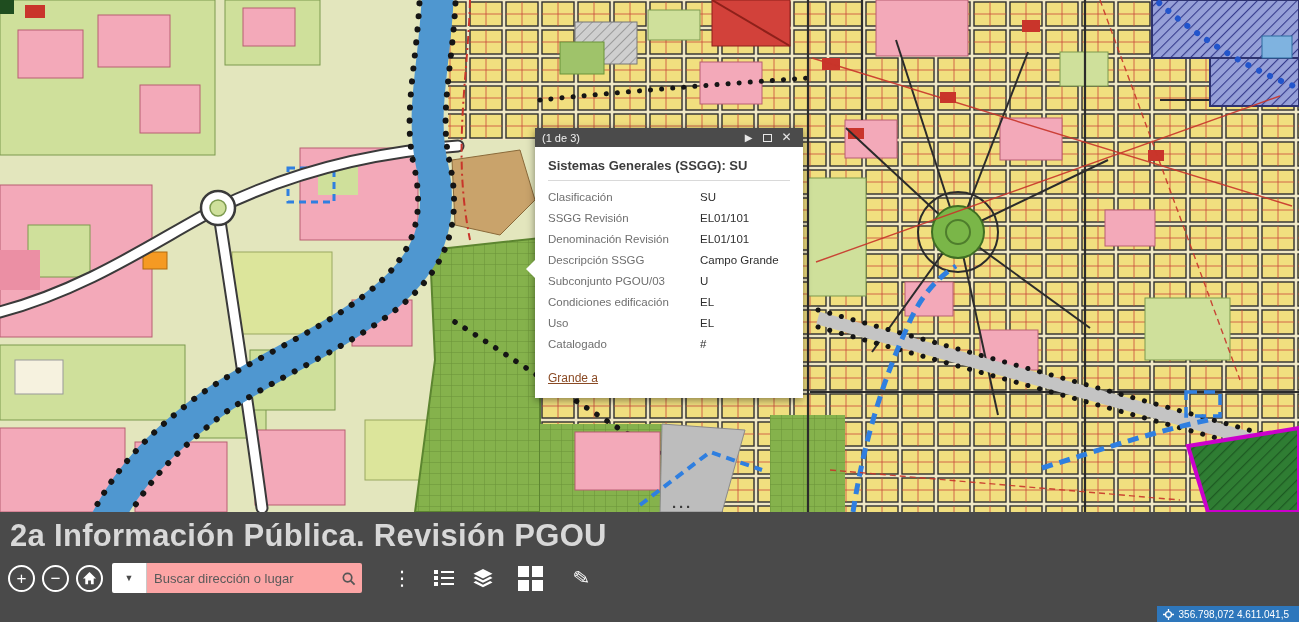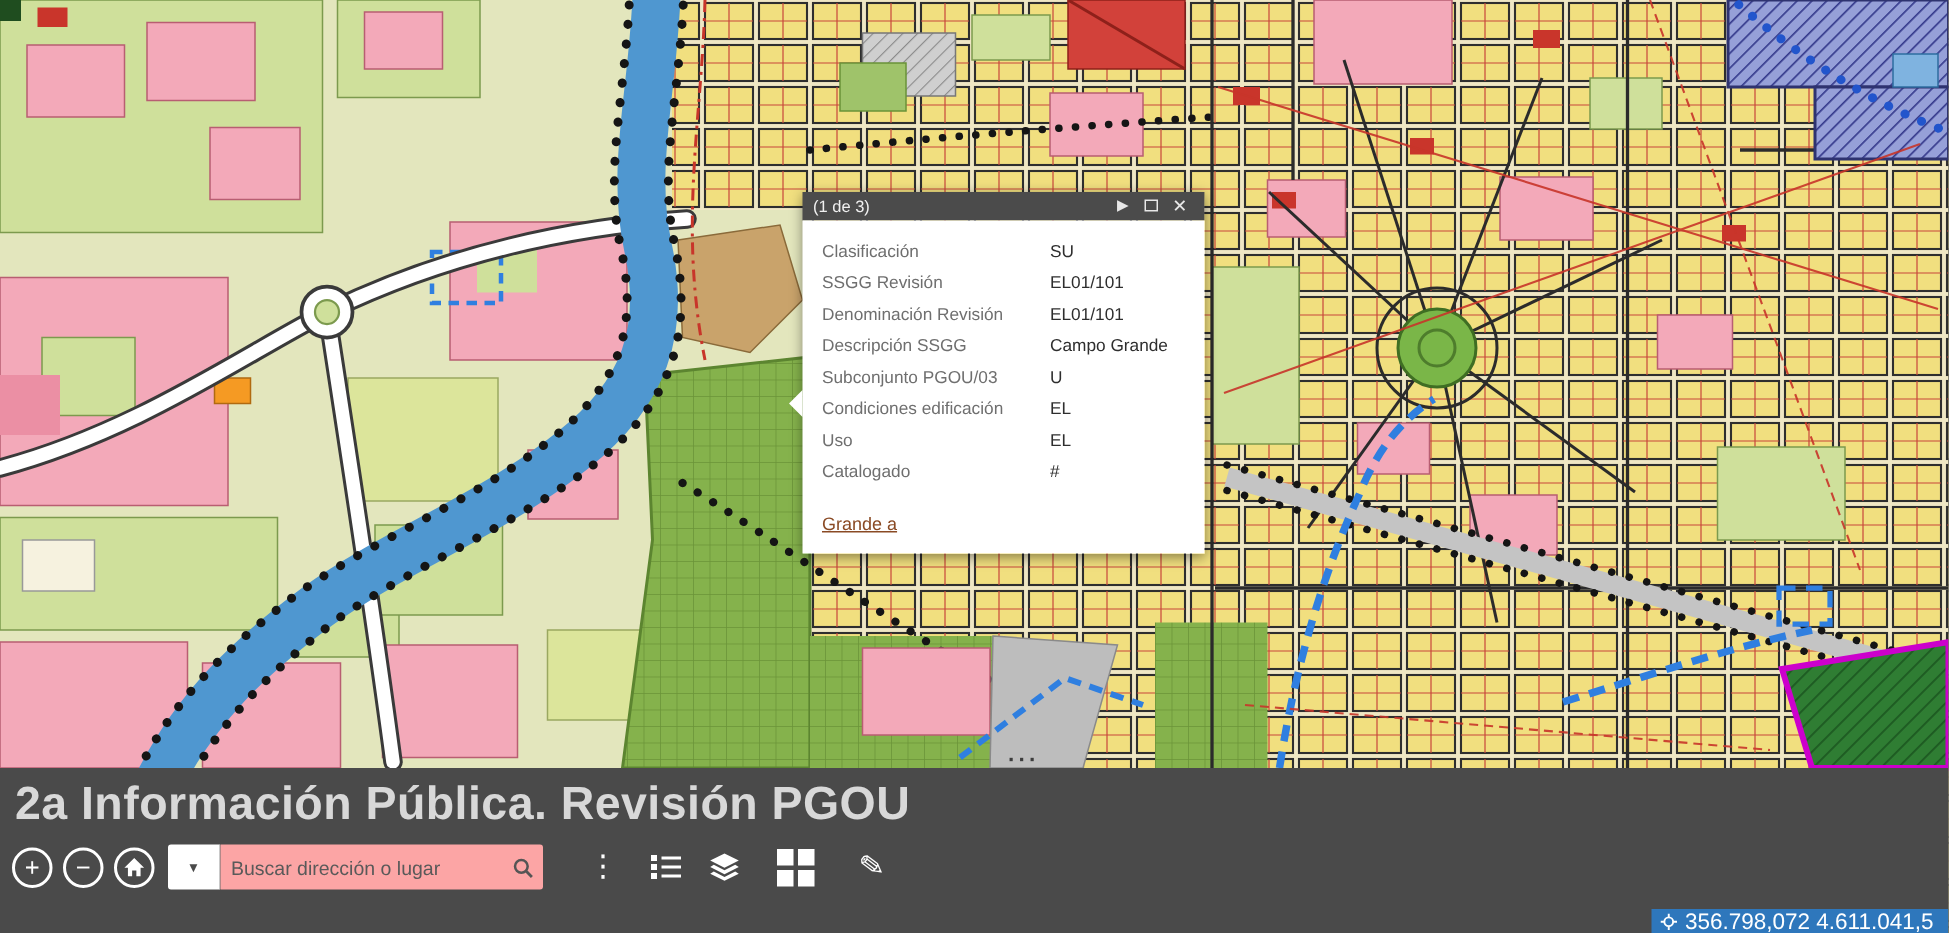--- a/index.html
+++ b/index.html
@@ -37,21 +37,21 @@
   .searchbox input{flex:1;border:0;outline:0;font-size:13px;color:#444;padding:0 7px;font-family:"Liberation Sans",sans-serif;background:transparent;min-width:0}
   .searchbox input::placeholder{color:#595959;opacity:1}
   .mag{width:28px;display:flex;align-items:center;justify-content:center;cursor:pointer;flex:none}
   .kebab{color:#fff;font-size:20px;margin-left:30px;cursor:pointer;line-height:1}
   .tbicon{margin-left:22px;cursor:pointer;display:flex;align-items:center}
   .tbicon.layers{margin-left:18px}
   .grid-icon{display:grid;grid-template-columns:11px 11px;grid-gap:3px;margin-left:24px;cursor:pointer}
   .grid-icon i{width:11px;height:11px;background:#fff;display:block}
   .pencil{color:#fff;font-size:20px;margin-left:30px;cursor:pointer;transform:rotate(-8deg);line-height:1}
 
-  .coords{position:absolute;right:0;bottom:0;height:16px;background:#2e77bc;color:#fff;display:flex;align-items:center;padding:0 10px 0 6px;font-size:15px;gap:5px;white-space:nowrap}
+  .coords{position:absolute;right:0;bottom:0;height:16px;background:#2e77bc;color:#fff;display:flex;align-items:center;padding:0 10px 0 6px;font-size:10px;gap:5px;white-space:nowrap}
 </style>
 </head>
 <body>
 
 <div class="screen">
 
   <svg class="map-svg" viewBox="0 0 1299 622" preserveAspectRatio="none">
     <defs>
       <pattern id="parcels" width="36" height="28" patternUnits="userSpaceOnUse">
         <rect width="36" height="28" fill="#efe7c4"></rect>
@@ -208,20 +208,21 @@
 
   <div class="popup">
     <div class="popup-pointer"></div>
     <div class="popup-header">
       <span class="pg">(1 de 3)</span>
       <span class="hbtn">▶</span>
       <span class="hbtn"><span class="maximize-box"></span></span>
       <span class="hbtn close">✕</span>
     </div>
     <div class="popup-body">
+      <div class="popup-title">Sistemas Generales (SSGG): SU</div>
 
       <div class="frow">
         <span class="flabel">Clasificación</span>
         <span class="fvalue">SU</span>
       </div>
       <div class="frow">
         <span class="flabel">SSGG Revisión</span>
         <span class="fvalue">EL01/101</span>
       </div>
       <div class="frow">

